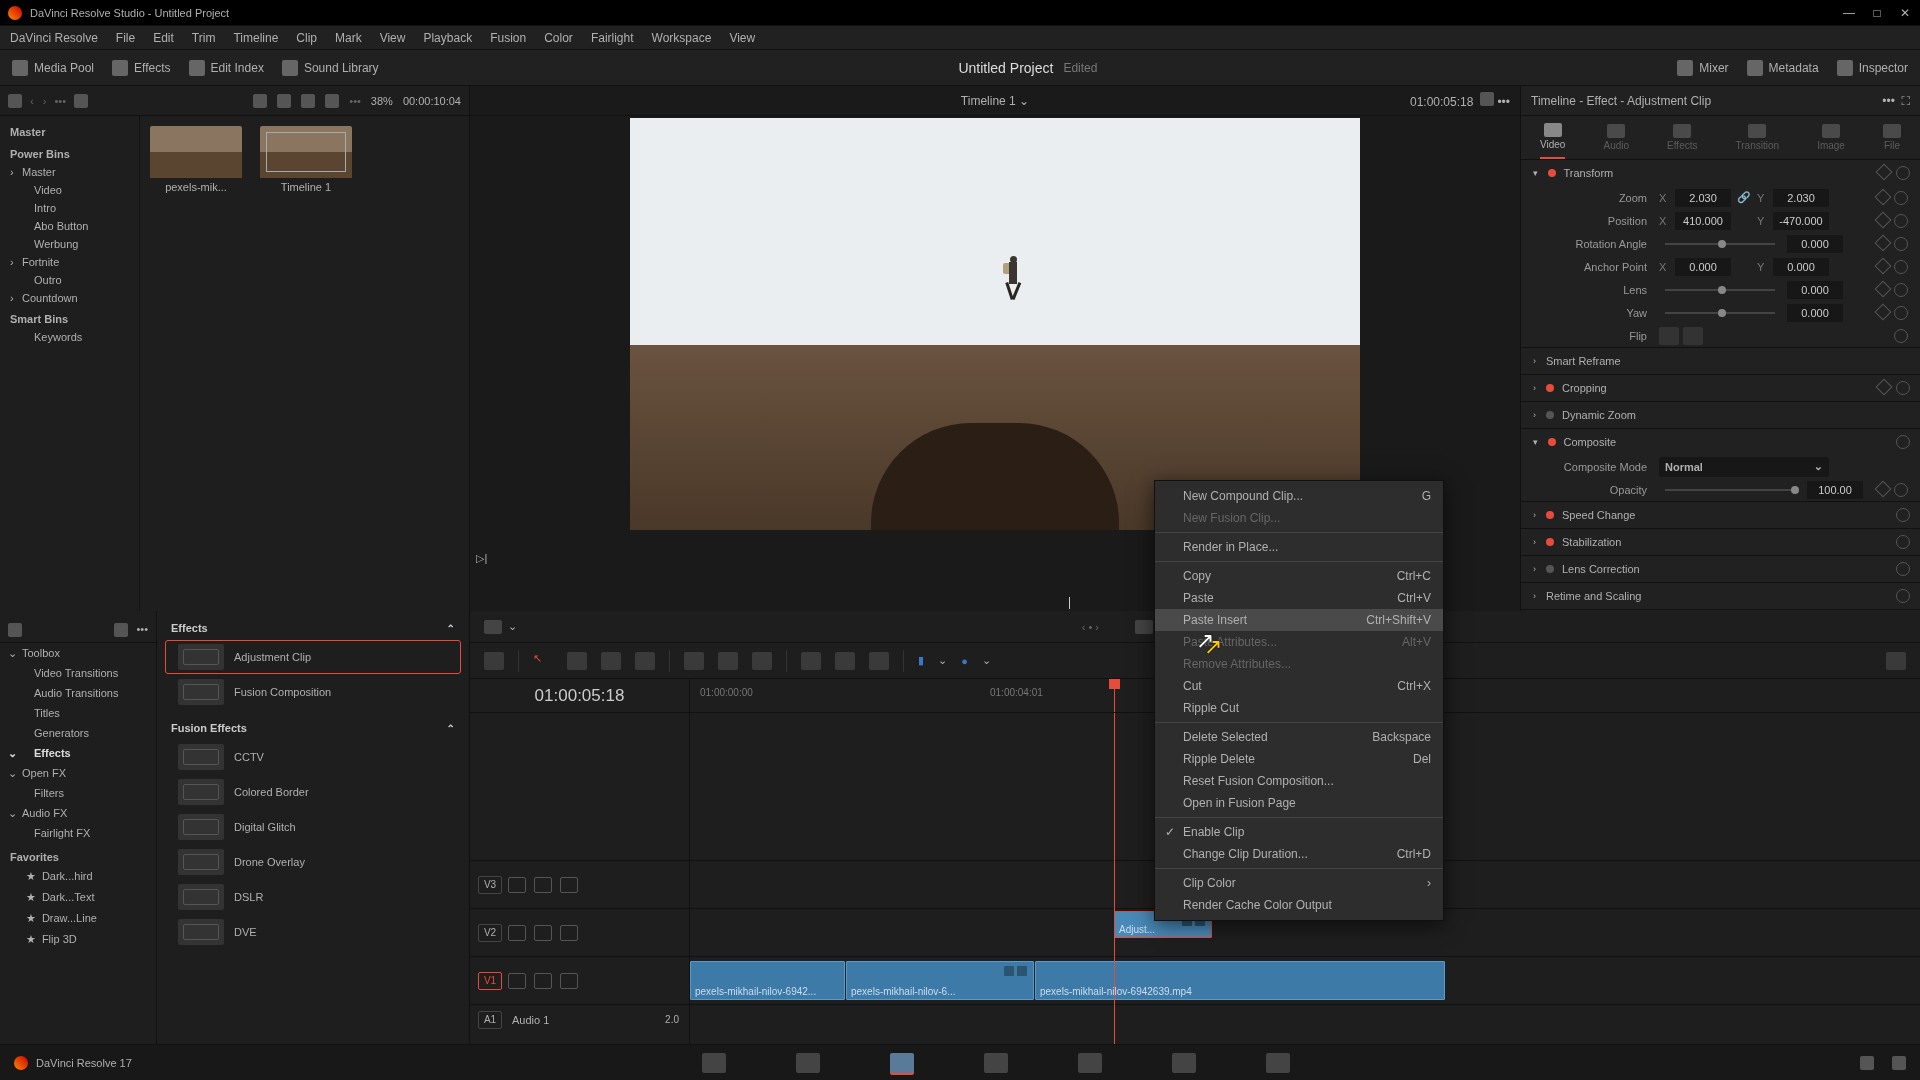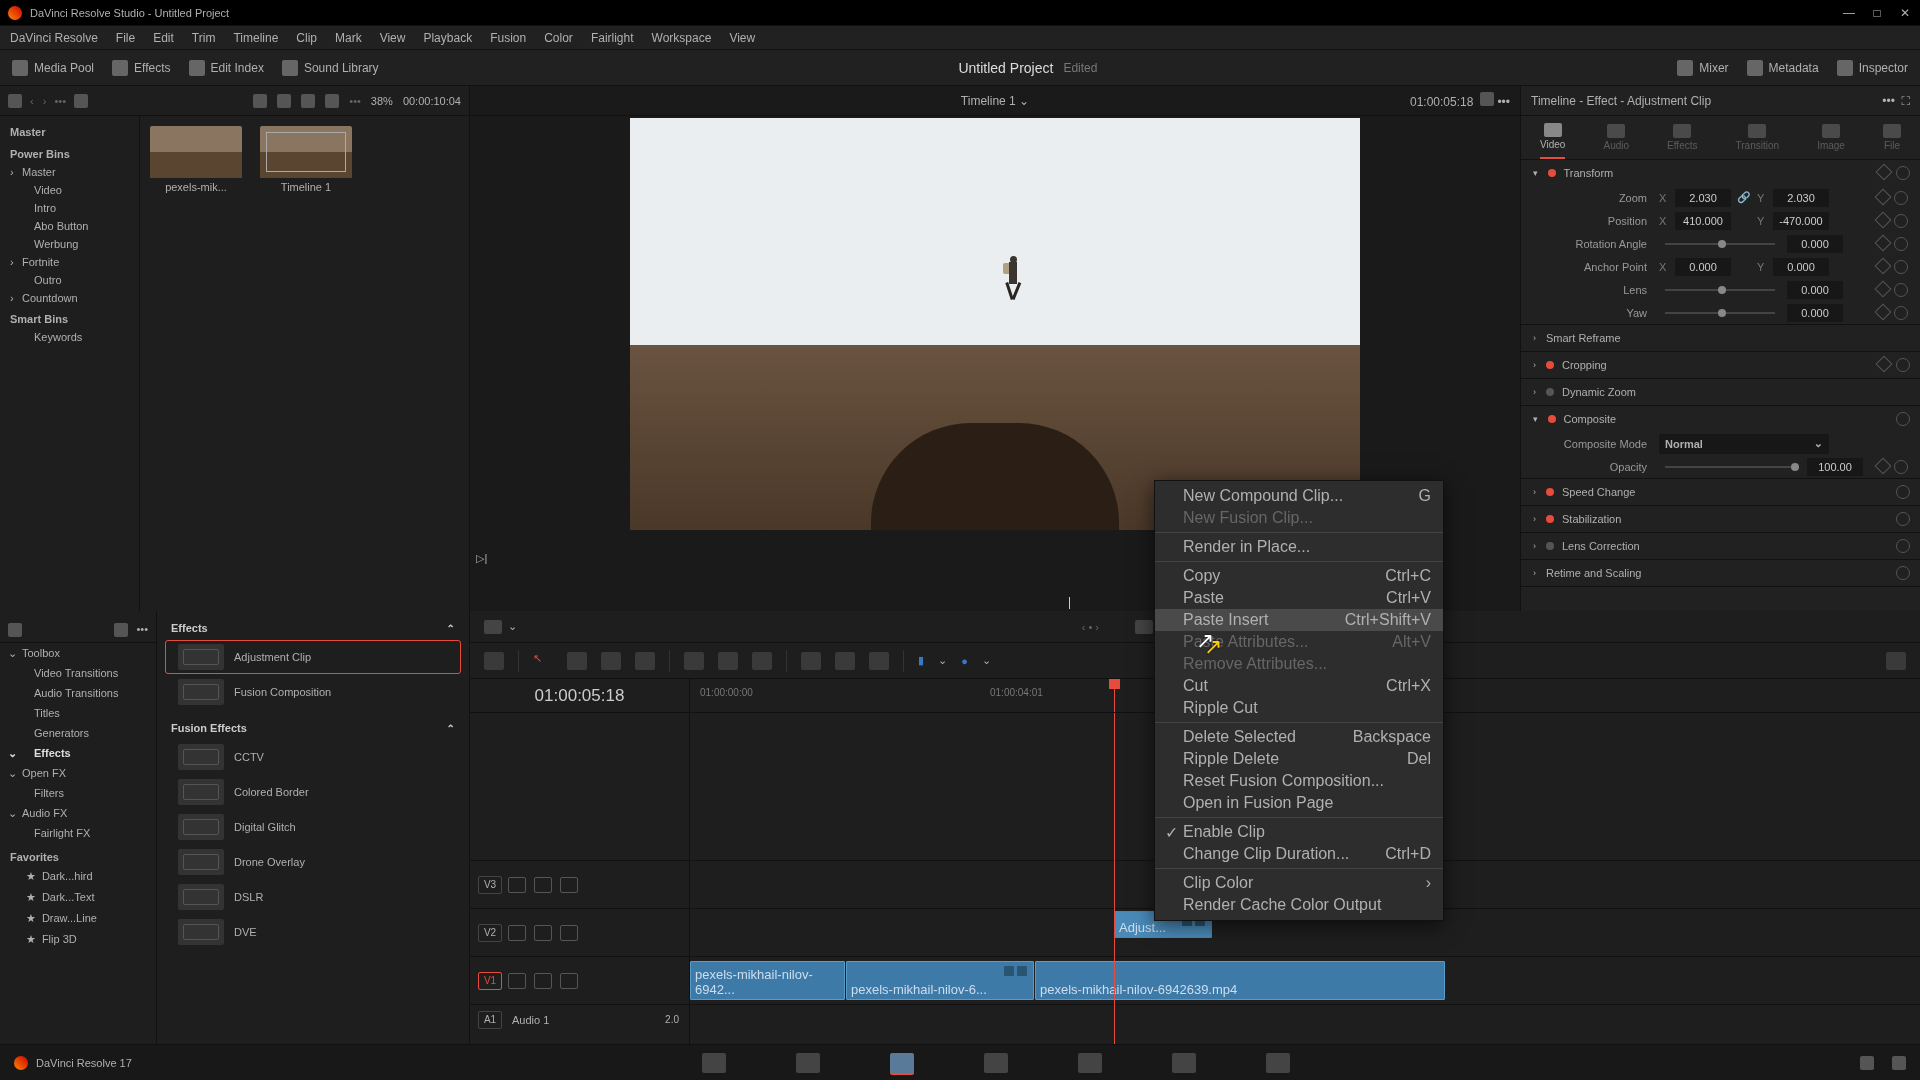--- a/index.html
+++ b/index.html
@@ -122,36 +122,36 @@
 .tl-tracks { flex:1; display:flex; overflow:hidden; }
 .tl-heads { width:220px; border-right:1px solid #111; display:flex; flex-direction:column; justify-content:flex-end; padding-bottom:10px; }
 .trk-h { height:48px; display:flex; align-items:center; padding:0 10px 0 38px; gap:8px; border-top:1px solid #111; position:relative; }
 .trk-h .tag { position:absolute; left:8px; width:24px; height:18px; display:flex; align-items:center; justify-content:center; border:1px solid #444; border-radius:2px; font-size:10px; }
 .trk-h .tag.on { border-color:#e64b3c; color:#e64b3c; }
 .trk-h .mini { width:18px; height:16px; border:1px solid #555; border-radius:2px; }
 .trk-h.audio { height:30px; }
 .tl-body { flex:1; position:relative; display:flex; flex-direction:column; justify-content:flex-end; padding-bottom:10px; overflow:hidden; }
 .trk { height:48px; border-top:1px solid #111; position:relative; }
 .trk.audio { height:30px; }
-.clip { position:absolute; top:4px; bottom:4px; background:#3d7aa8; border:1px solid #5a9cc8; border-radius:1px; color:#cde; font-size:13px; padding:2px 4px; display:flex; align-items:flex-end; overflow:hidden; }
+.clip { position:absolute; top:4px; bottom:4px; background:#3d7aa8; border:1px solid #5a9cc8; border-radius:1px; color:#cde; font-size:10px; padding:2px 4px; display:flex; align-items:flex-end; overflow:hidden; }
 .clip.adj { background:#4a8ab8; border-color:#e64b3c; top:2px; bottom:18px; }
 .clip .ic { position:absolute; top:4px; right:6px; display:flex; gap:3px; }
 .clip .ic span { width:10px; height:10px; background:#2a5570; border-radius:1px; }
 .playline { position:absolute; top:0; bottom:0; width:1px; background:#e64b3c; z-index:5; }
 
 
 .pages { position:absolute; left:0; right:0; bottom:0; height:36px; background:#181818; display:flex; align-items:center; border-top:1px solid #111; }
 .pages .left { display:flex; align-items:center; gap:8px; padding:0 14px; }
 .pages .mid { flex:1; display:flex; justify-content:center; gap:70px; }
 .pages .pg { width:24px; height:20px; background:#444; border-radius:2px; }
 .pages .pg.on { background:#5a7a9a; box-shadow:0 2px 0 #e64b3c; }
 .pages .right { display:flex; gap:18px; padding:0 14px; }
 
 
-.ctx { position:absolute; background:#2d2d2d; border:1px solid #111; box-shadow:0 4px 20px rgba(0,0,0,.6); font-size:16px; padding:4px 0; z-index:100; width:290px; }
+.ctx { position:absolute; background:#2d2d2d; border:1px solid #111; box-shadow:0 4px 20px rgba(0,0,0,.6); font-size:12px; padding:4px 0; z-index:100; width:290px; }
 .ctx-it { height:22px; display:flex; align-items:center; padding:0 12px 0 28px; justify-content:space-between; position:relative; }
 .ctx-it.hl { background:#4a4a4a; }
 .ctx-it.dis { color:#666; }
 .ctx-it .chk::before { content:"✓"; position:absolute; left:10px; }
 .ctx-it .sub::after { content:"›"; }
 .ctx-sep { height:1px; background:#444; margin:3px 0; }
 
 .cursor { position:absolute; z-index:200; width:20px; height:20px; }
 .cursor::before { content:"↖"; position:absolute; font-size:22px; color:#fff; text-shadow:0 0 2px #000; transform:scaleX(-1); }
 .cursor::after { content:"↖"; position:absolute; font-size:22px; color:#ffcc00; text-shadow:0 0 2px #000; left:8px; top:6px; transform:scaleX(-1); }
@@ -407,20 +407,30 @@
           <span class="lbl">Yaw</span>
           <div class="slider">
             <div class="dot" style="left:48%"></div>
           </div>
           <input class="val" value="0.000" style="">
           <span class="kfg">
             <span class="kbtn"></span>
             <span class="rbtn"></span>
           </span>
         </div>
+      <div class="prop">
+          <span class="lbl">Flip</span>
+          <div class="btns">
+            <div class="sq"></div>
+            <div class="sq"></div>
+          </div>
+          <span class="kfg">
+            <span class="rbtn"></span>
+          </span>
+        </div>
     </div>
     <div class="sect">
         <div class="sect-h">
           <span class="chev">›</span>
           <span>Smart Reframe</span>
         </div>
       </div>
     <div class="sect">
         <div class="sect-h">
           <span class="chev">›</span>

